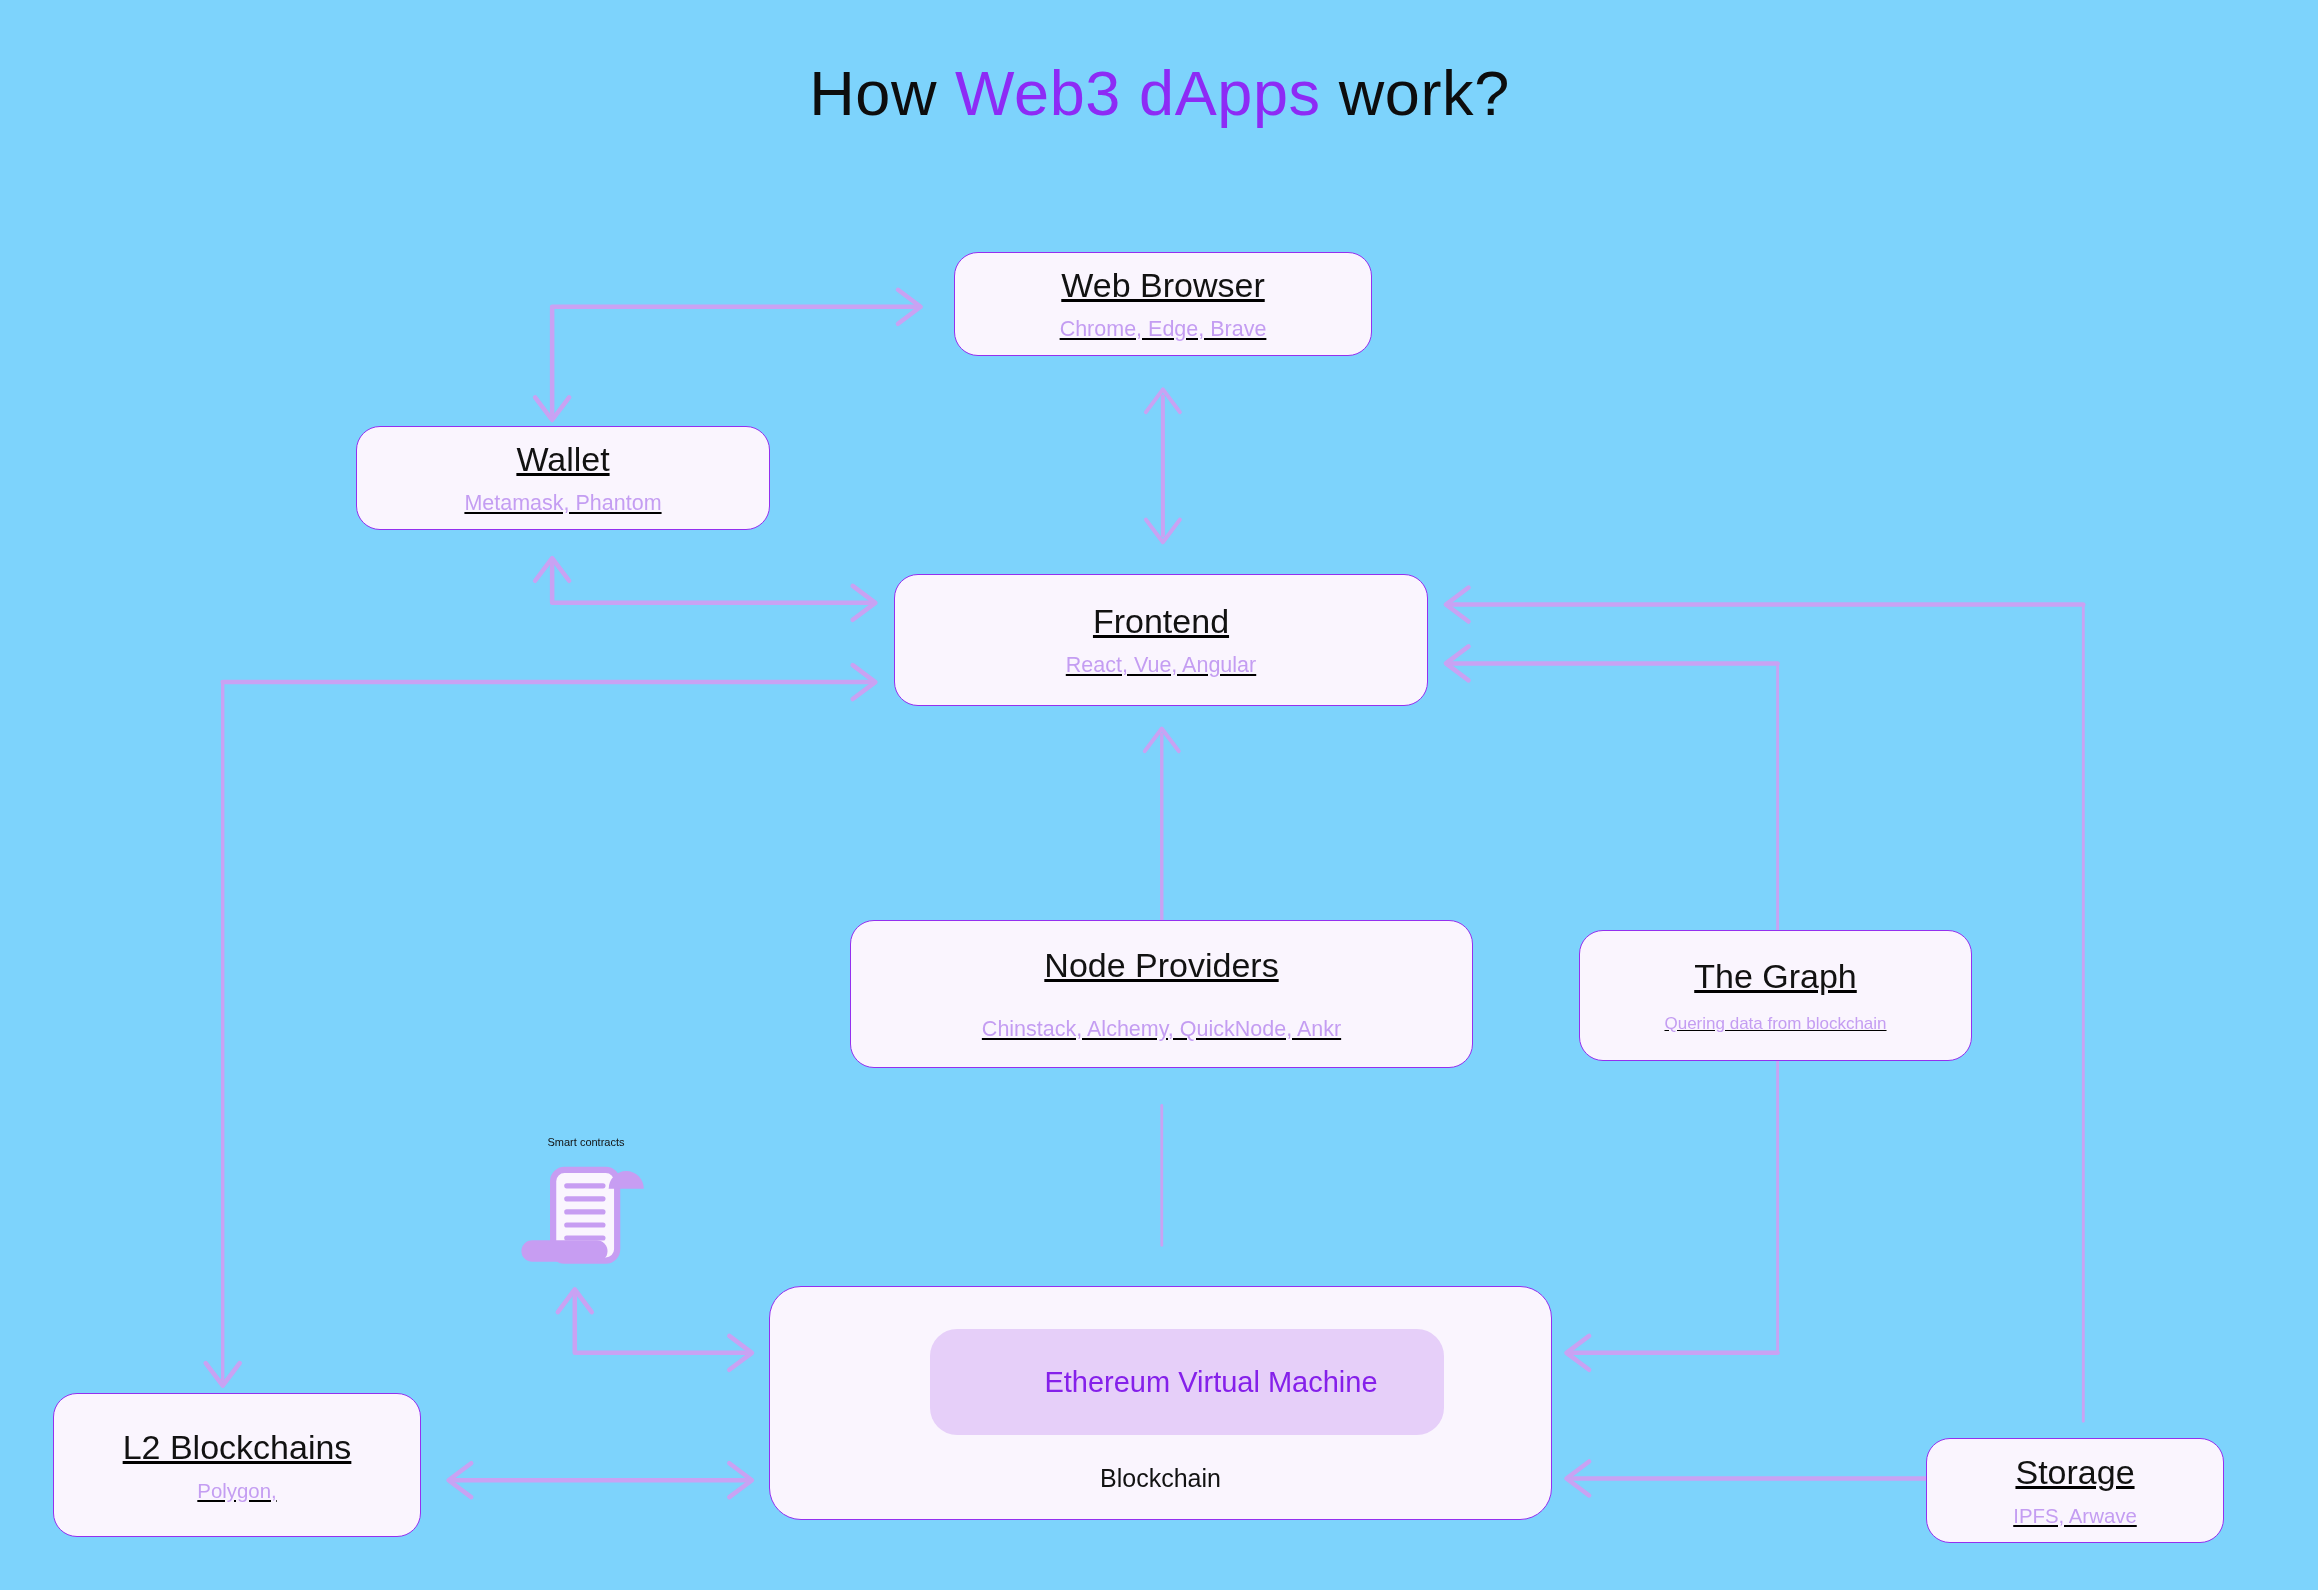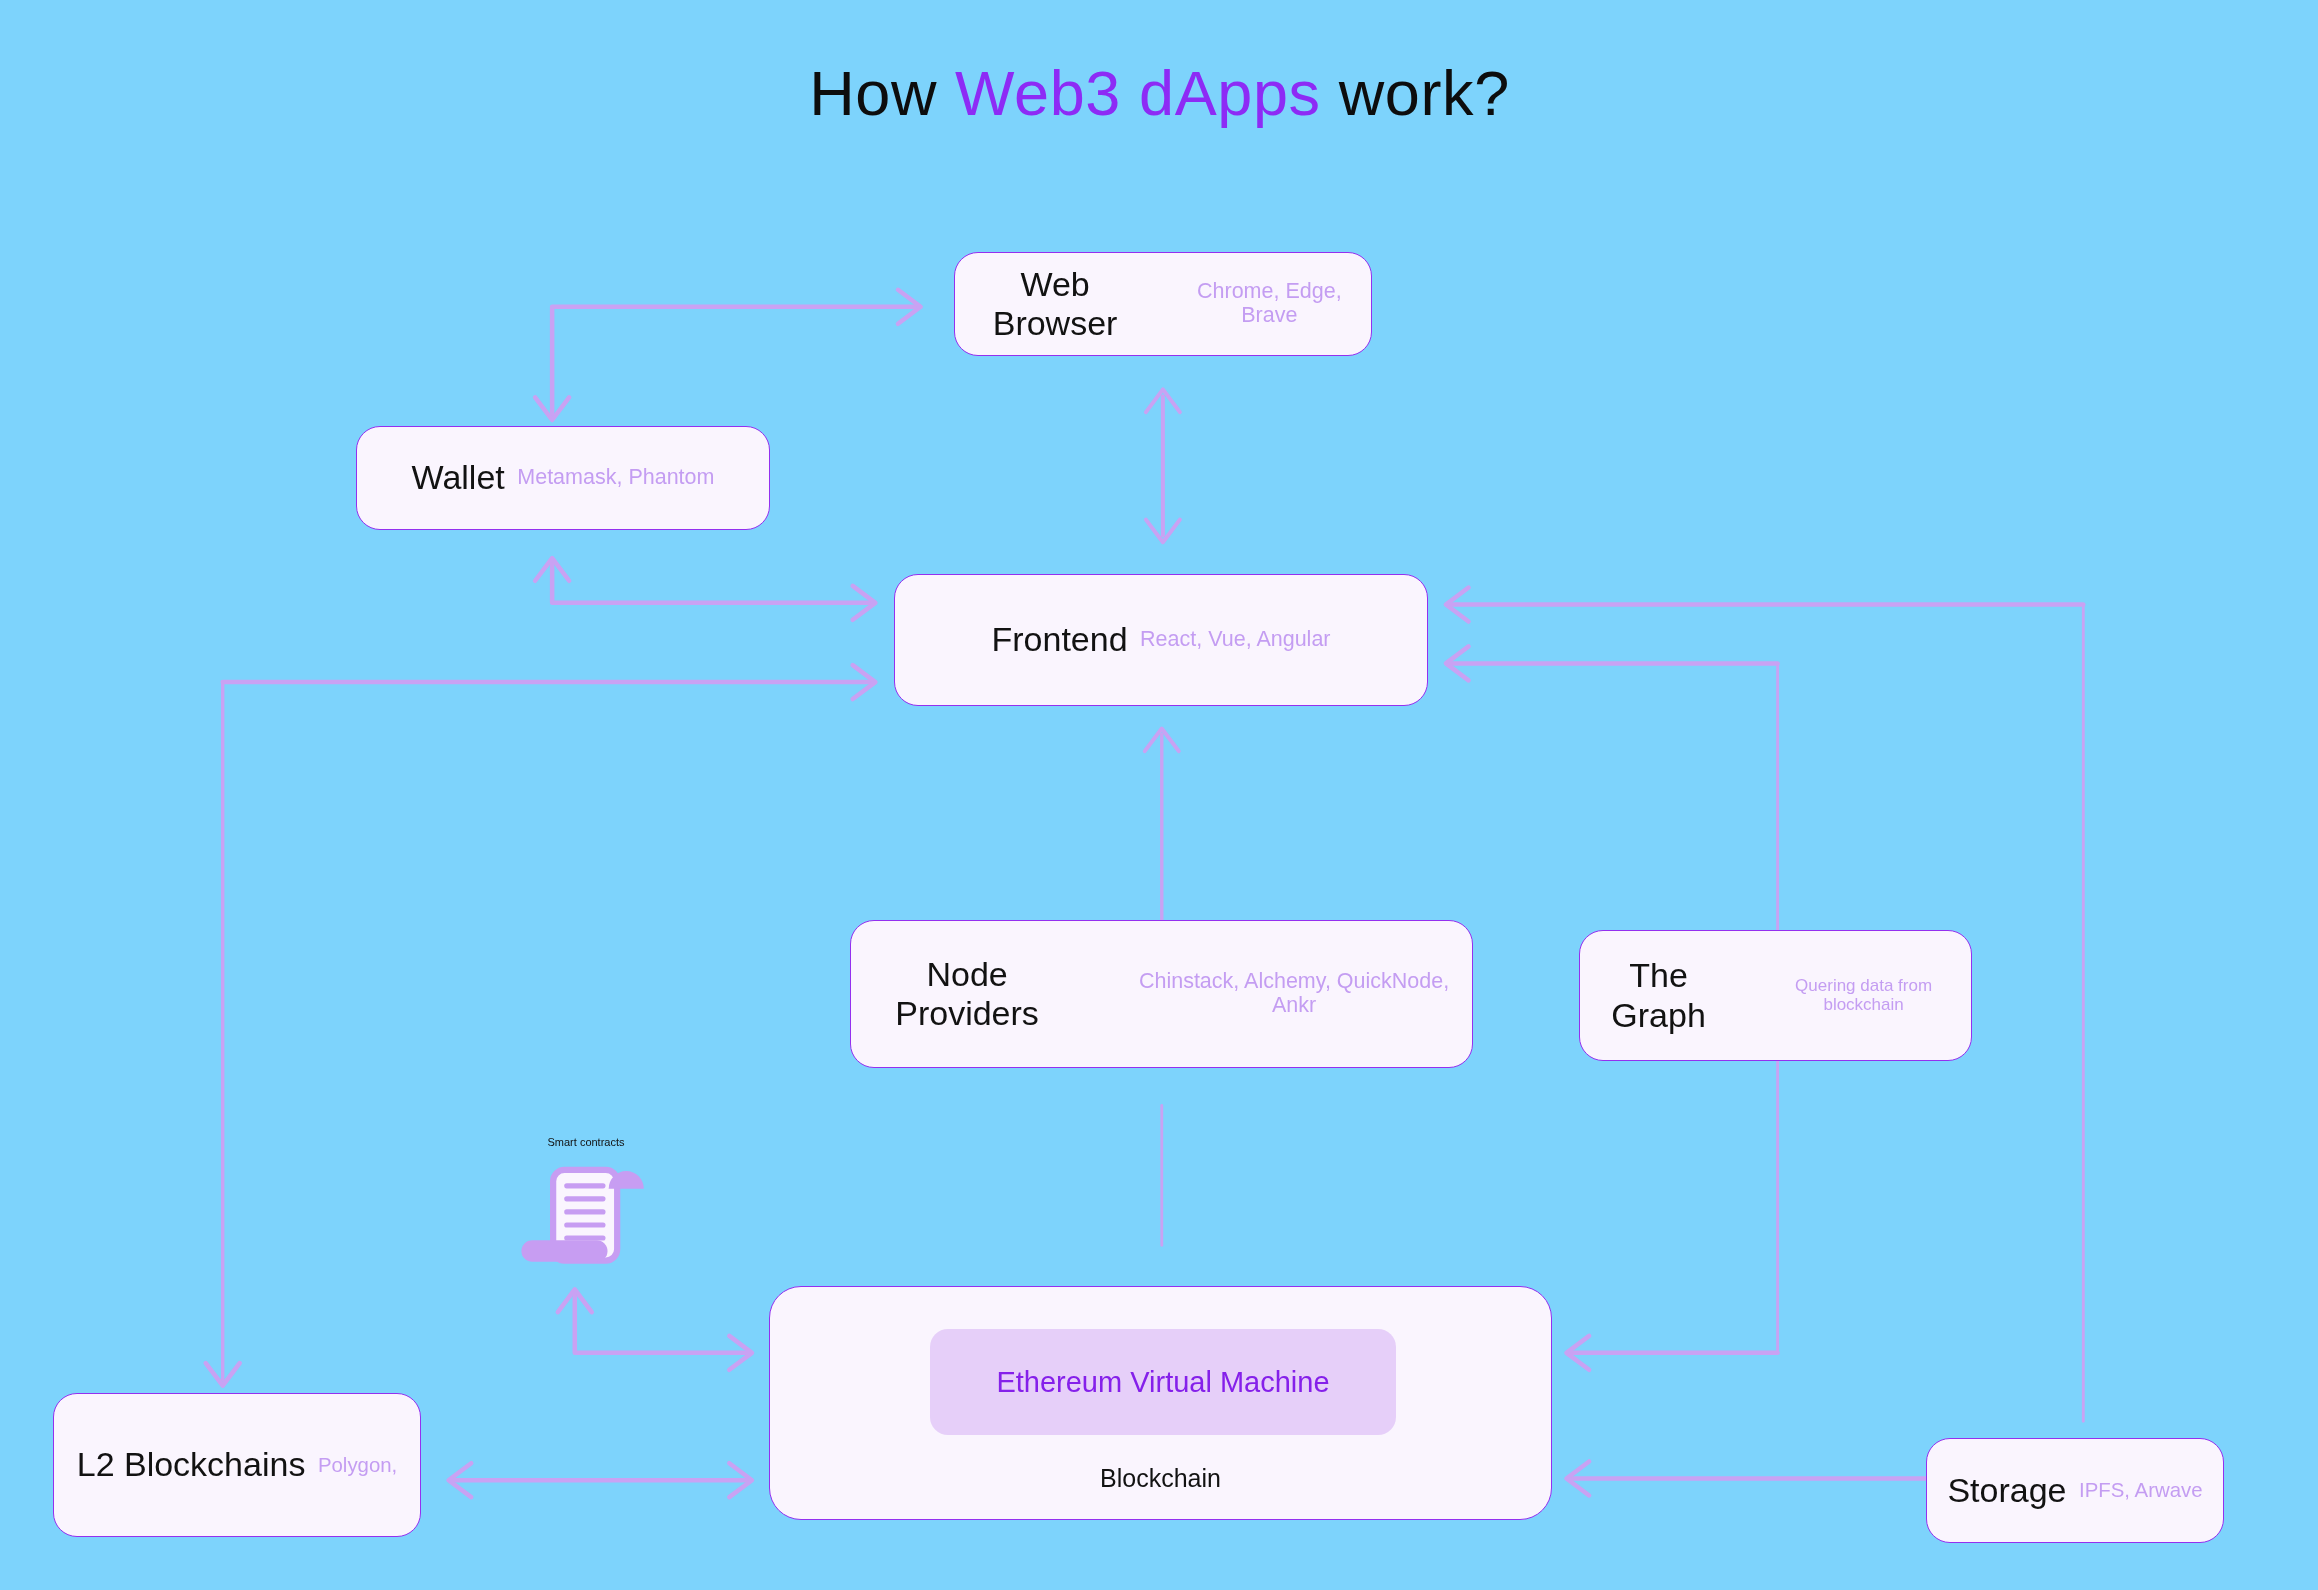--- a/index.html
+++ b/index.html
@@ -18,46 +18,47 @@
   }
   .page-title .hl{color:#8d2bf5;}
   svg.connectors{position:absolute;left:0;top:0;}
   svg.connectors path{fill:none;stroke:#C9A2F3;stroke-linecap:round;stroke-linejoin:round;}
   .ln5{stroke-width:5px;} .ln6{stroke-width:6px;} .ln7{stroke-width:7px;} .ln8{stroke-width:8px;}
   .chev{stroke-width:8px;}
   .chev7{stroke-width:7px;}
 
   .node{
     position:absolute;box-sizing:border-box;
-    display:flex;align-items:center;justify-content:center;
+    display:flex;flex-direction:column;align-items:center;justify-content:center;
     background:#FAF5FE;border:1.7px solid #9430EF;border-radius:24px;
     text-align:center;
+    text-decoration:underline;
   }
   .node-title{font-size:34px;font-weight:500;color:#121212;line-height:1.15;}
   .node-sub{font-size:21.5px;font-weight:500;color:#C49DF2;line-height:1.1;}
   .gap-default{gap:12.5px;}
   .gap-wide{gap:33px;}
   .gap-mid{gap:19px;}
 
   .n-web-browser{left:954px;top:252px;width:418px;height:104px;}
   .n-wallet{left:356px;top:426px;width:414px;height:104px;}
   .n-frontend{left:894px;top:574px;width:534px;height:132px;}
   .n-node-providers{left:850px;top:920px;width:623px;height:148px;}
   .n-the-graph{left:1579px;top:930px;width:393px;height:131px;}
   .n-the-graph .node-sub{font-size:17px;}
   .n-l2{left:53px;top:1393px;width:368px;height:144px;justify-content:center;}
   .n-l2 .node-sub,.n-storage .node-sub{font-size:20.4px;}
   .n-storage{left:1926px;top:1421px;width:298px;height:105px;margin-top:17px;}
 
   .n-blockchain{left:769px;top:1286px;width:783px;height:234px;display:block;border-radius:32px;}
   .evm-pill{
     position:absolute;left:160px;top:42px;width:466px;height:106px;
-    background:#E6CFF9;border-radius:18px;
+    background:#E6CFF9;border-radius:27px;
     display:flex;align-items:center;justify-content:center;
-    font-size:29px;font-weight:500;color:#8520EA;
+    font-size:29px;font-weight:500;color:#8520EA;padding-left:48px;
   }
   .blockchain-label{
     position:absolute;left:0;top:177px;width:100%;
     text-align:center;font-size:25px;font-weight:500;color:#121212;
   }
 
   .smart-contracts-label{
     position:absolute;left:501px;top:1136px;width:170px;
     text-align:center;font-size:11px;font-weight:500;color:#121212;
   }

